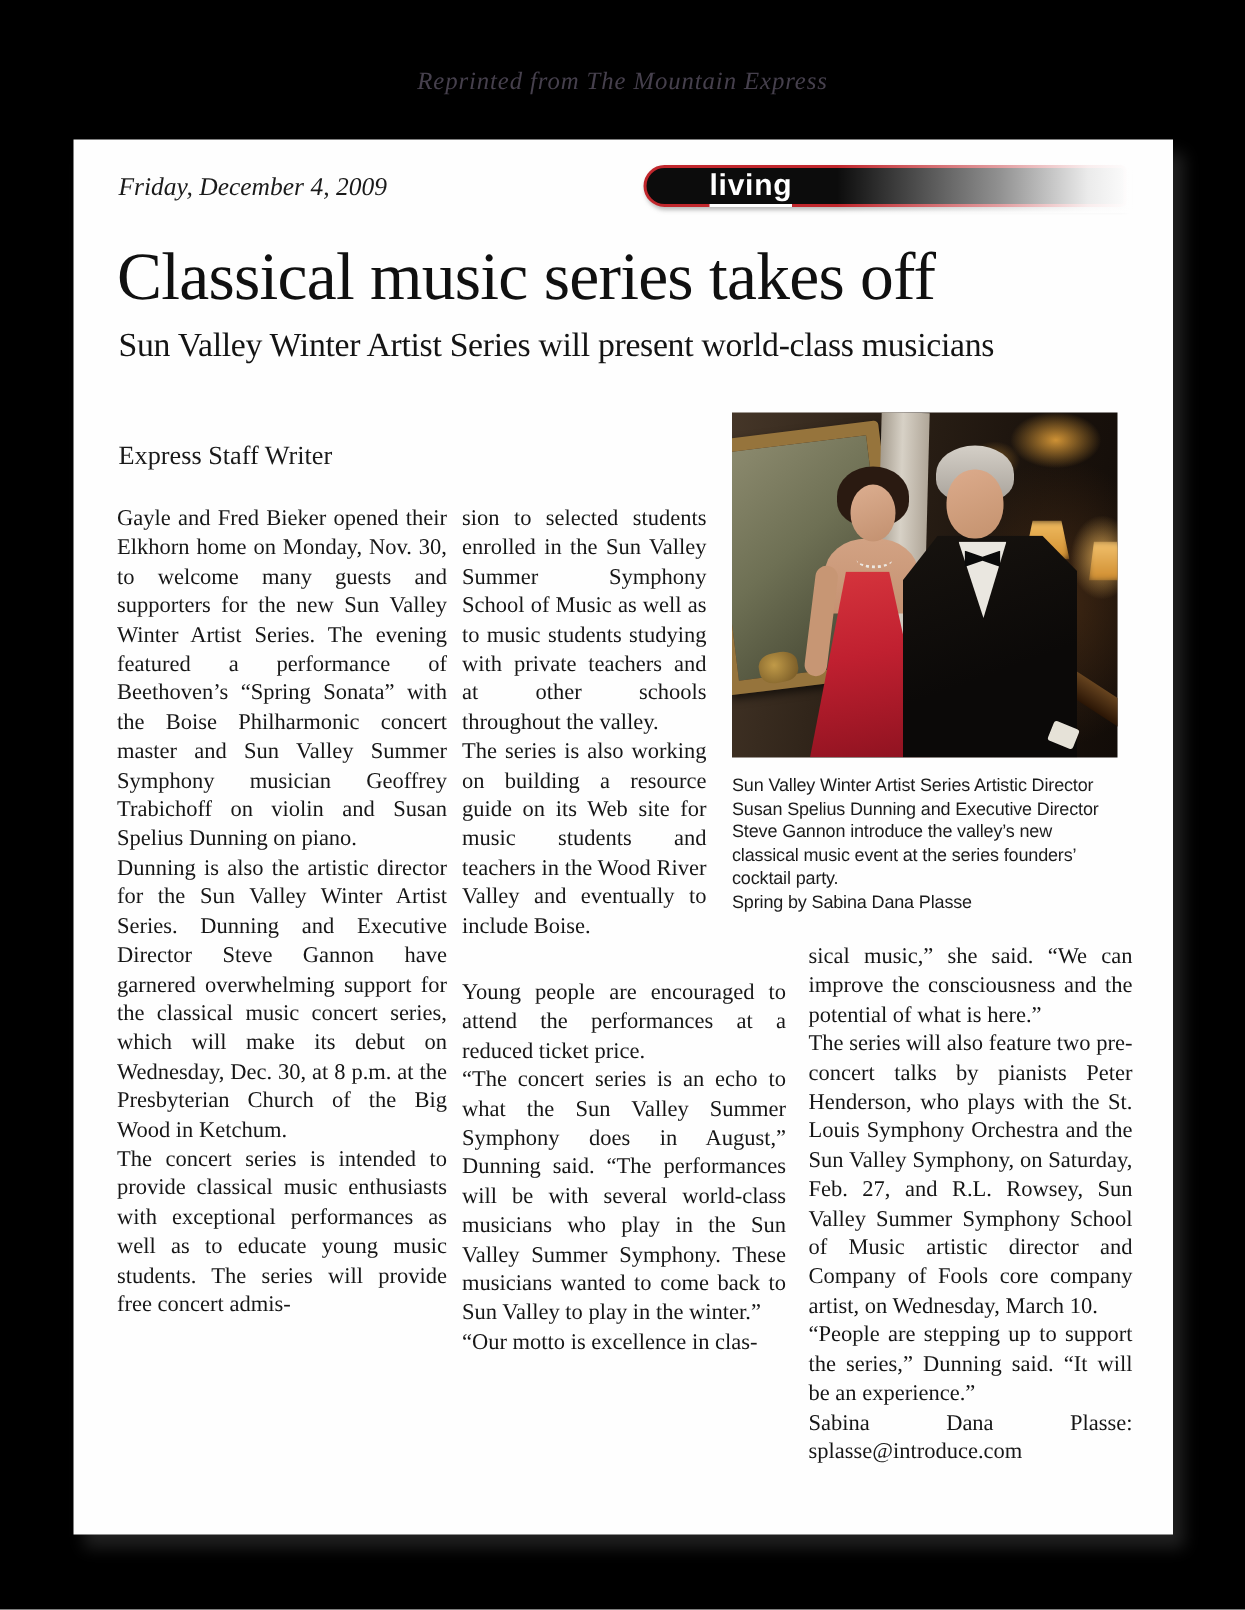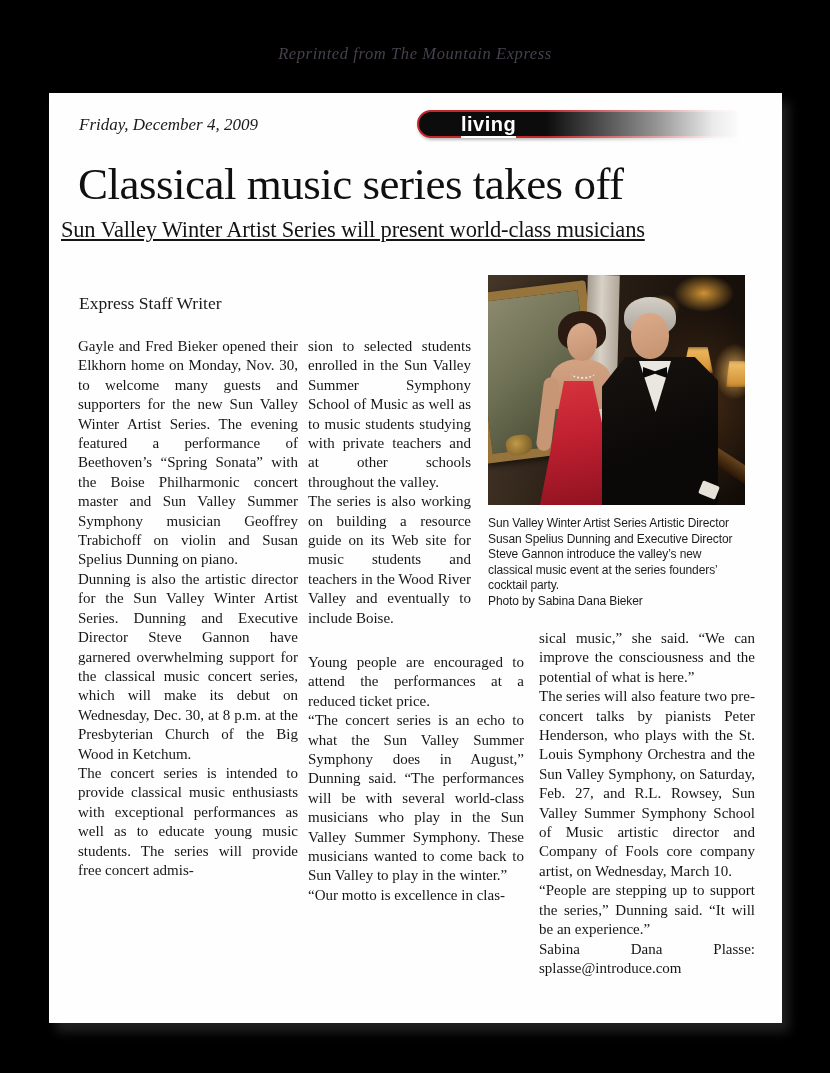--- a/index.html
+++ b/index.html
@@ -21,21 +21,21 @@
     position:absolute;left:49px;top:93px;width:733px;height:930px;
     background:#fefefe;
     box-shadow:7px 9px 10px rgba(70,70,70,.45);
   }
   .dateline{
     position:absolute;left:30px;top:22px;
     font:italic 17px/1.2 "Liberation Serif", serif;
     color:#1a1a1a;
   }
   .banner{
-    position:absolute;left:368px;top:17px;width:322px;height:28px;
+    position:absolute;left:380px;top:17px;width:322px;height:28px;
   }
   .banner-core{
     position:absolute;inset:0;
     background:#0c0c0c;
     border:2px solid #c1272d;
     border-radius:15px 4px 4px 15px;
     box-shadow:1px 2px 3px rgba(120,120,120,.5);
   }
   .banner-fade{
     position:absolute;top:-3px;bottom:-4px;left:40%;right:-4px;
@@ -46,23 +46,23 @@
     font:bold 20px/24px "Liberation Sans", sans-serif;
     color:#fff;letter-spacing:.5px;
     border-bottom:2px solid #fff;padding-bottom:0px;
   }
   .headline{
     position:absolute;left:29px;top:68px;width:680px;
     font:normal 45px/1.05 "Liberation Serif", serif;
     color:#101010;letter-spacing:-.5px;
   }
   .subheadline{
-    position:absolute;left:12px;top:124px;width:680px;
+    position:absolute;left:30px;top:124px;width:680px;
     font:normal 22.5px/1.15 "Liberation Serif", serif;
-    color:#141414;letter-spacing:-.2px;text-decoration:underline;
+    color:#141414;letter-spacing:-.2px;
   }
   .byline{
     position:absolute;left:30px;top:170px;
     font:normal 17.5px/1.2 "Liberation Serif", serif;color:#1a1a1a;
   }
   .byline-title{
     position:absolute;left:30px;top:200px;
     font:normal 17.5px/1.2 "Liberation Serif", serif;color:#1a1a1a;
   }
   .col{
@@ -188,21 +188,21 @@
     <div class="ph-man-suit"></div>
     <div class="ph-man-shirt"></div>
     <div class="ph-man-bowtie"></div>
     <div class="ph-man-hair"></div>
     <div class="ph-man-face"></div>
     <div class="ph-cuff"></div>
   </div>
 
   <div class="caption">
     <p>Sun Valley Winter Artist Series Artistic Director Susan Spelius Dunning and Executive Director Steve Gannon introduce the valley’s new classical music event at the series founders’ cocktail party.</p>
-    <p>Photo by Sabina Dana Bieker</p>
+    <p>Spring by Sabina Dana Plasse</p>
   </div>
 
   <div class="col col1">
     <p>Gayle and Fred Bieker opened their Elkhorn home on Monday, Nov. 30, to welcome many guests and supporters for the new Sun Valley Winter Artist Series. The evening featured a performance of Beethoven’s “Spring Sonata” with the Boise Philharmonic concert master and Sun Valley Summer Symphony musician Geoffrey Trabichoff on violin and Susan Spelius Dunning on piano.</p>
     <p>Dunning is also the artistic director for the Sun Valley Winter Artist Series. Dunning and Executive Director Steve Gannon have garnered overwhelming support for the classical music concert series, which will make its debut on Wednesday, Dec. 30, at 8 p.m. at the Presbyterian Church of the Big Wood in Ketchum.</p>
     <p>The concert series is intended to provide classical music enthusiasts with exceptional performances as well as to educate young music students. The series will provide free concert admis-</p>
   </div>
 
   <div class="col col2a">
     <p>sion to selected students enrolled in the Sun Valley Summer Symphony School of Music as well as to music students studying with private teachers and at other schools throughout the valley.</p>

